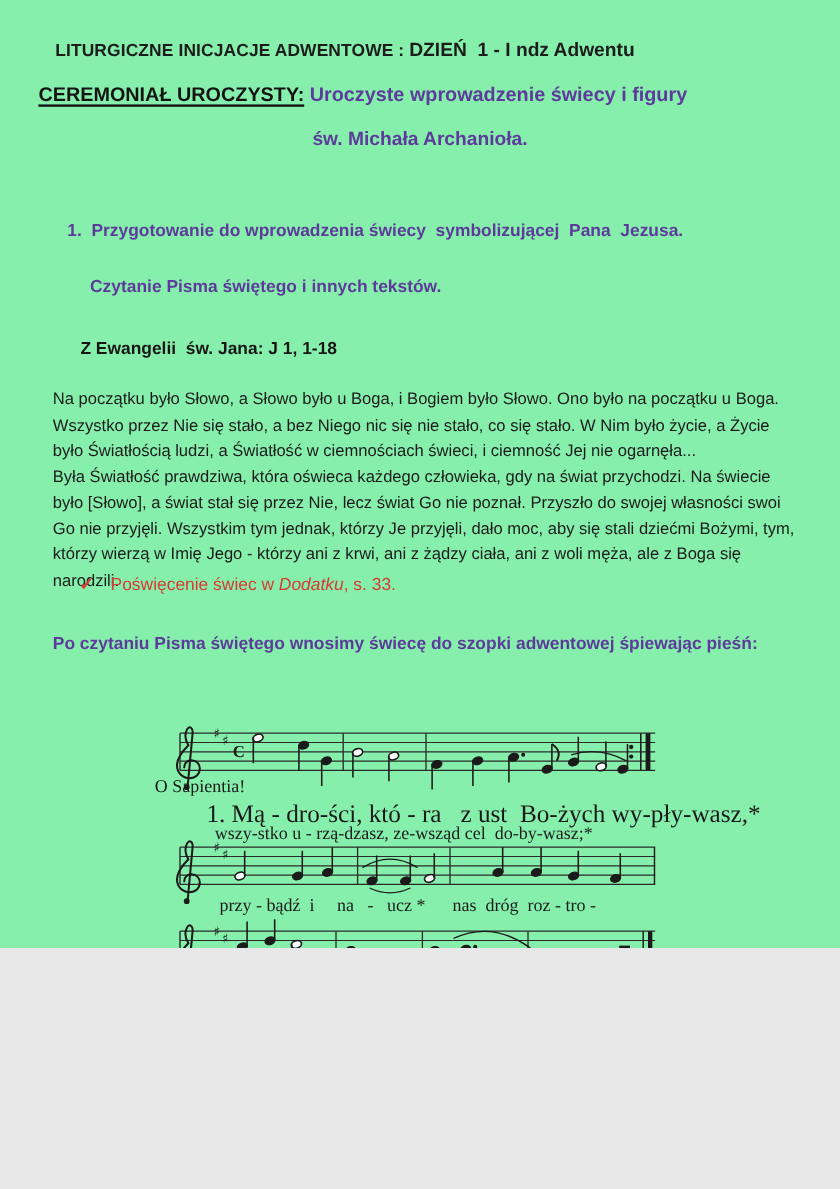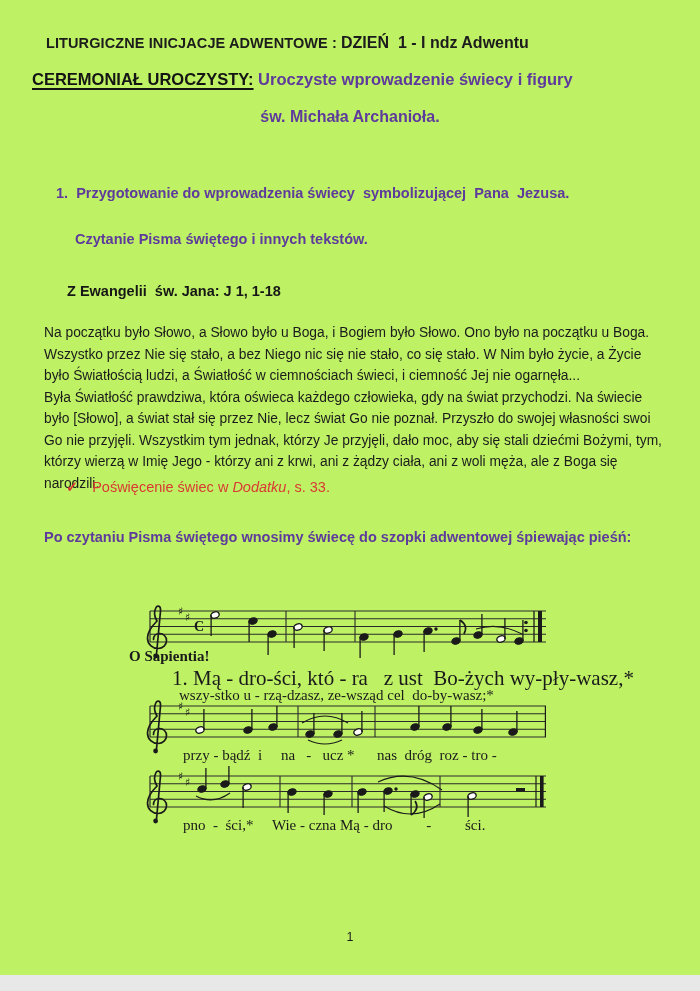--- a/index.html
+++ b/index.html
@@ -1,20 +1,20 @@
 <!DOCTYPE html>
 <html><head>
 <meta charset="utf-8">
 <style>
   html,body{margin:0;padding:0;background:#e8e8e8;}
   .page{
     position:relative;
-    width:700px;height:975px;
+    width:700px;height:790px;
     margin:0 auto;
-    background:#bef264;
+    background:#86efac;
     font-family:"Liberation Sans",sans-serif;
     color:#1c1c1c;
     overflow:hidden;
   }
   .abs{position:absolute;white-space:nowrap;}
   .pre{white-space:pre;}
   .title-line{left:46px;top:34px;font-weight:bold;}
   .title-prefix{font-size:14.5px;letter-spacing:.1px;}
   .title-main{font-size:16px;}
   .h2-line{left:32px;top:70px;font-weight:bold;font-size:16.5px;}
@@ -28,21 +28,21 @@
   .gospel p{margin:0;}
   .red-note{left:66px;top:479px;font-size:14.5px;color:#d93a32;}
   .red-note .check{margin-right:14px;font-weight:bold;}
   .red-note .ital{font-style:italic;}
   .song-intro{left:44px;top:529px;font-weight:bold;font-size:14.5px;}
   .staff{left:138px;width:420px;height:70px;}
   .staff-1{top:601px;}
   .staff-2{top:696px;}
   .staff-3{top:766px;}
   .lyric{font-family:"Liberation Serif",serif;color:#1a1a1a;}
-  .o-sap{left:129px;top:648px;font-weight:bold;font-size:15px;}
+  .o-sap{left:129px;top:648px;font-weight:normal;font-size:15px;}
   .lyr-1{left:172px;top:666px;font-size:21px;}
   .lyr-2{left:179px;top:687px;font-size:15px;}
   .lyr-3{left:183px;top:747px;font-size:15px;}
   .lyr-4{left:183px;top:817px;font-size:15px;}
   .page-num{left:0;top:930px;width:700px;text-align:center;font-size:12.5px;}
 </style>
 </head>
 <body>
 
 <div class="page">

